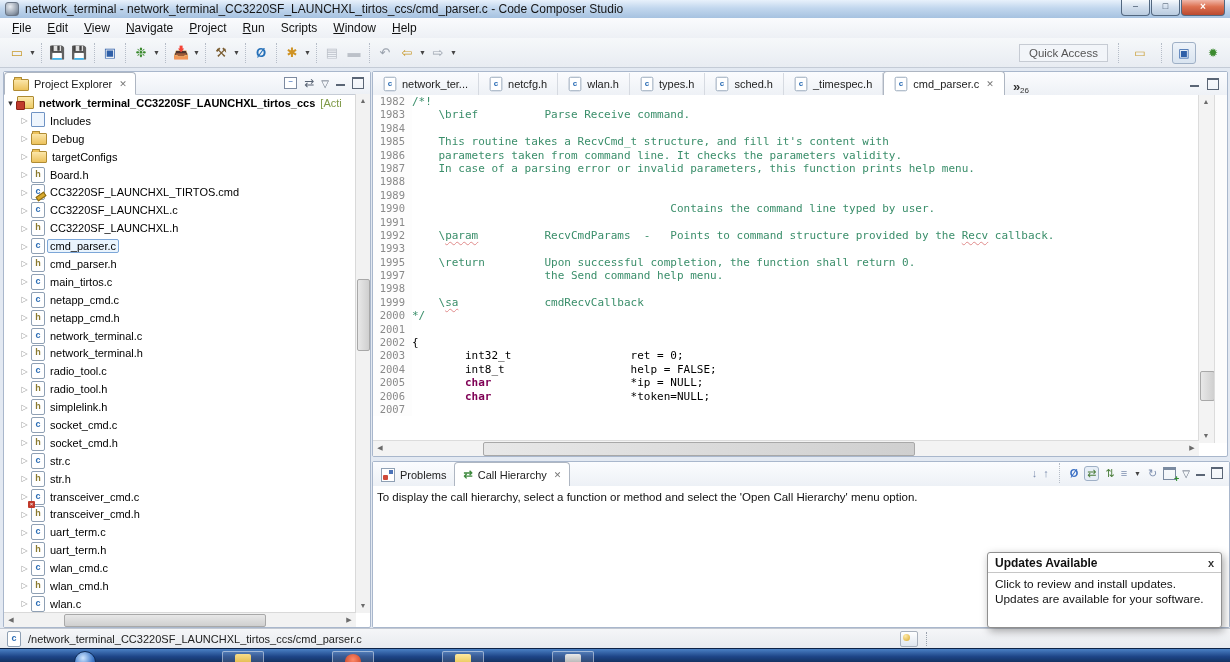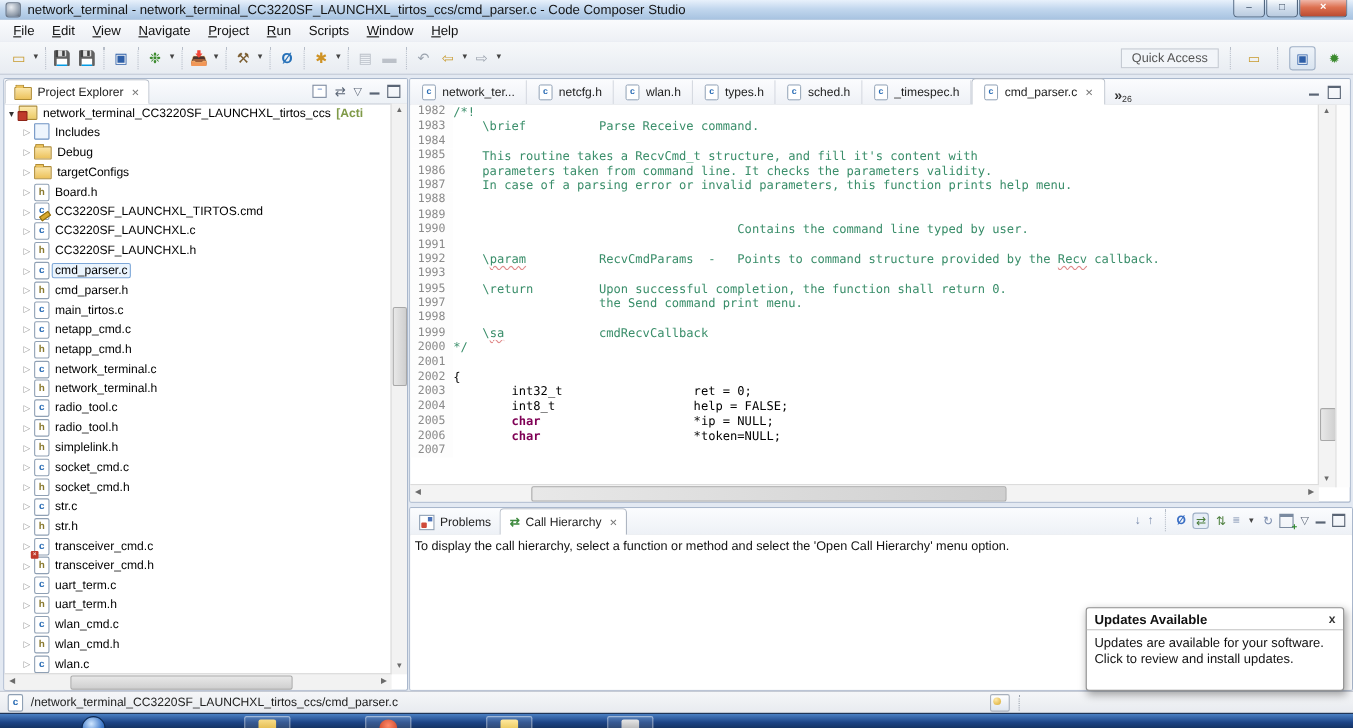--- a/index.html
+++ b/index.html
@@ -73,22 +73,22 @@
     background:#ecc25c;border:1px solid #b08c34;border-bottom:none;border-radius:1px 1px 0 0;}
   .ficproj{display:inline-block;width:15px;height:11px;background:linear-gradient(#fce9ad,#eccb66);
     border:1px solid #ad8a32;border-radius:1px;position:relative;margin-top:2px;}
   .ficproj::after{content:"";position:absolute;left:-2px;bottom:-2px;width:7px;height:7px;
     background:#c03a2b;border-radius:1px;border:1px solid #8d2417;}
   .ficinc{display:inline-block;width:12px;height:13px;background:#eef5fd;border:1px solid #6f93c4;
     border-radius:1px;position:relative;}
   .ficinc::before{content:"";position:absolute;left:2px;top:-3px;width:11px;height:12px;
     background:#f7fbff;border:1px solid #6f93c4;z-index:-1;}
   .tlabel{color:#000;}
-  .troot .tlabel{font-weight:normal;}
-  .tsuffix{font-weight:bold;color:#7f9a48;margin-left:5px;}
+  .troot .tlabel{font-weight:bold;}
+  .tsuffix{font-weight:normal;color:#7f9a48;margin-left:5px;}
   .sel .tlabel{border:1px solid #7da7d8;background:#eaf4fd;border-radius:2px;padding:0 2px;margin:0 -3px 0 -3px;}
   
   .sbv{position:absolute;top:22px;right:0;bottom:14px;width:14px;background:#f2f2f2;border-left:1px solid #d9d9d9;}
   .sbh{position:absolute;left:0;right:14px;bottom:0;height:14px;background:#f2f2f2;border-top:1px solid #d9d9d9;}
   .sbthumb{position:absolute;background:linear-gradient(90deg,#e8e8e8,#cfcfcf);border:1px solid #a8a8a8;border-radius:2px;}
   .sbh .sbthumb{background:linear-gradient(#e8e8e8,#cfcfcf);}
   .sbarrow{position:absolute;color:#6b6b6b;font-size:7px;width:14px;height:14px;line-height:14px;text-align:center;}
   
   .edarea{position:absolute;left:372px;top:71px;width:856px;height:386px;background:#fff;
     border:1px solid #a9b7cc;border-radius:2px;box-sizing:border-box;}
@@ -499,21 +499,21 @@
         </div>
         <div class="cl">
           <span class="ln">1993</span>
         </div>
         <div class="cl">
           <span class="ln">1995</span>
           <span class="ct"><span class="cm">    \return         Upon successful completion, the function shall return 0.</span></span>
         </div>
         <div class="cl">
           <span class="ln">1997</span>
-          <span class="ct"><span class="cm">                    the Send command print menu.</span></span>
+          <span class="ct"><span class="cm">                    the Send command help menu.</span></span>
         </div>
         <div class="cl">
           <span class="ln">1998</span>
           <span class="ct"><span class="cm"></span></span>
         </div>
         <div class="cl">
           <span class="ln">1999</span>
           <span class="ct"><span class="cm">    \</span><span class="cw">sa</span><span class="cm">             cmdRecvCallback</span></span>
         </div>
         <div class="cl">
@@ -595,22 +595,22 @@
     </div>
     <div class="bhint">To display the call hierarchy, select a function or method and select the 'Open Call Hierarchy' menu option.</div>
   </div>
 
   <div class="popup">
     <div class="popup-title">
       <span>Updates Available</span>
       <span class="popup-x">x</span>
     </div>
     <div class="popup-body">
+      <div><span>Click to review and install updates.</span></div>
       <div><span>Updates are available for your software.</span></div>
-      <div><span>Click to review and install updates.</span></div>
     </div>
   </div>
 
   <div class="statusbar">
     <span class="fic fic-c">c</span>
     <span>/network_terminal_CC3220SF_LAUNCHXL_tirtos_ccs/cmd_parser.c</span>
     <span class="st-extra">
       <span class="st-ico"></span>
       <span class="dots"></span>
     </span>

